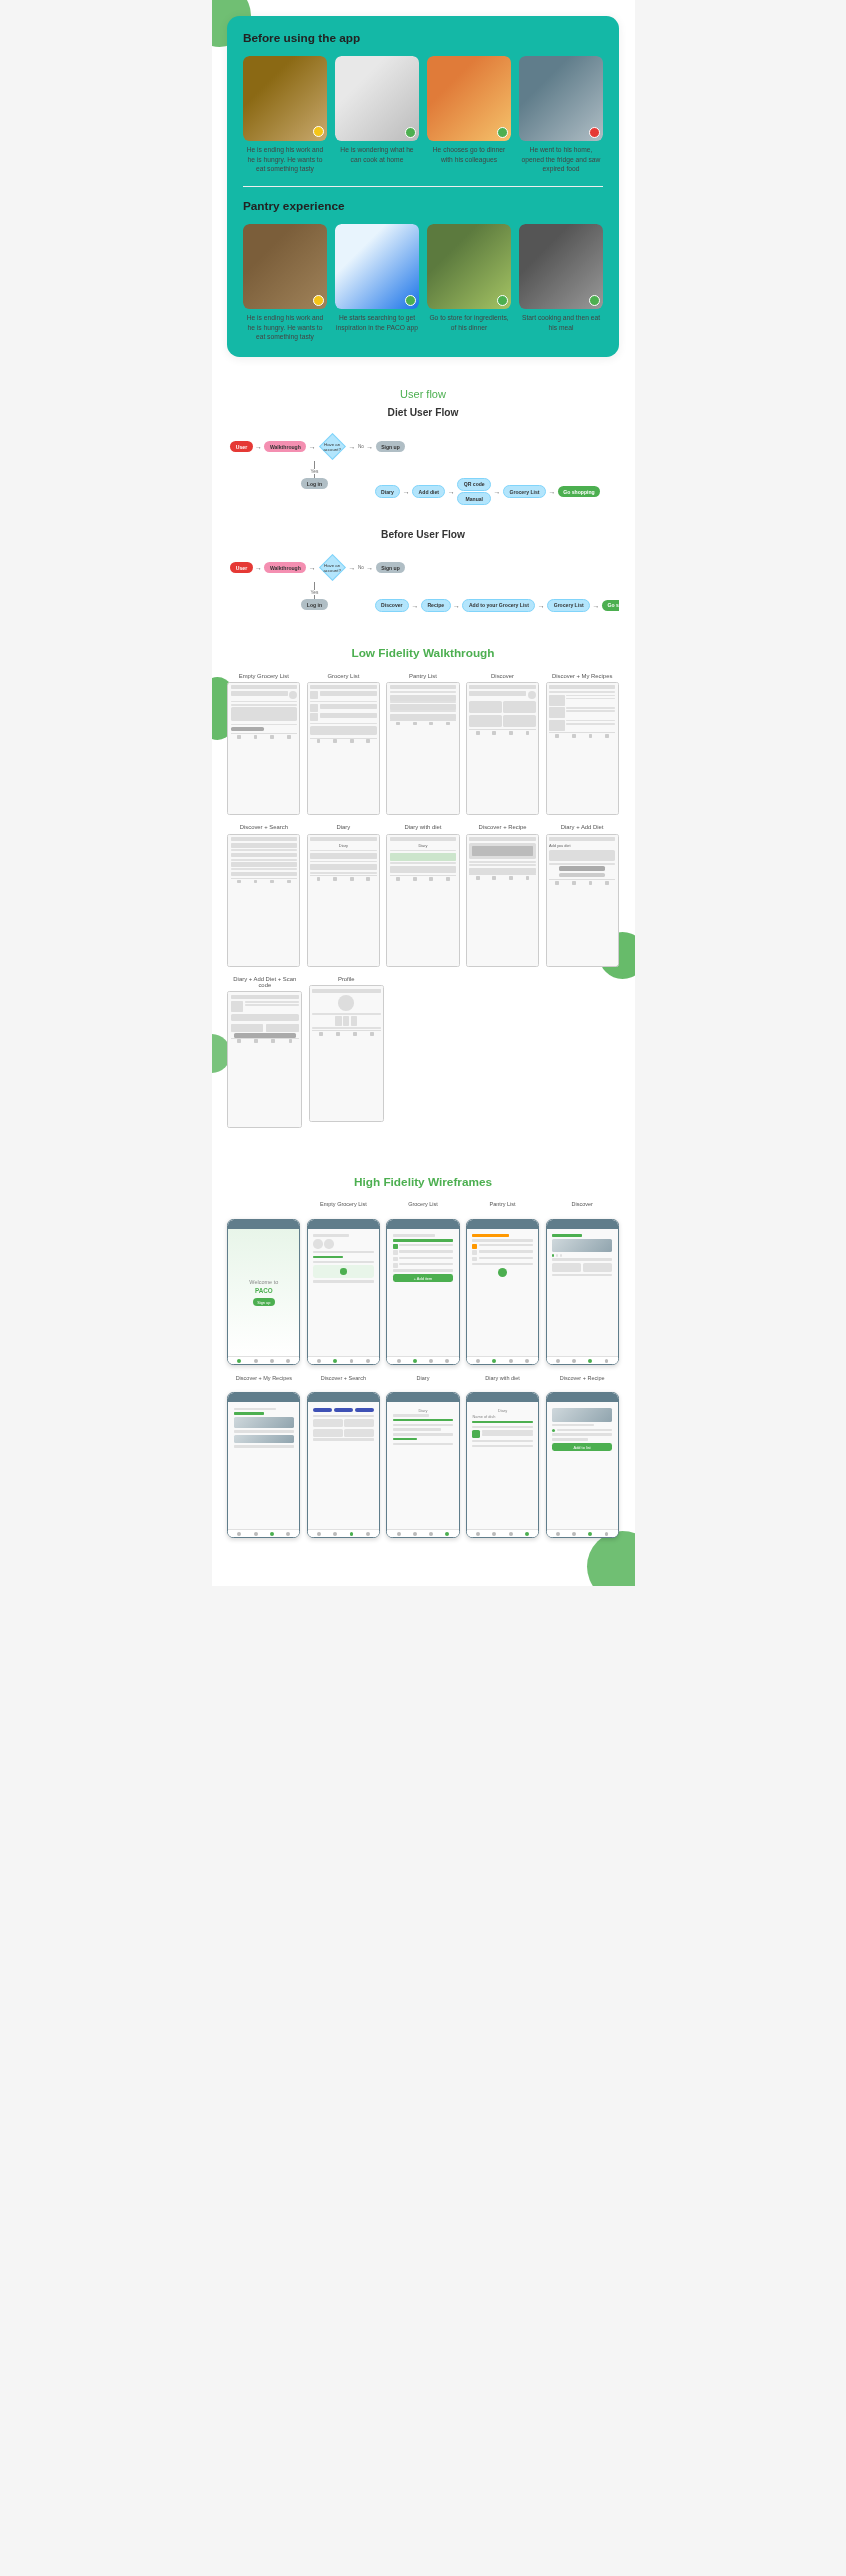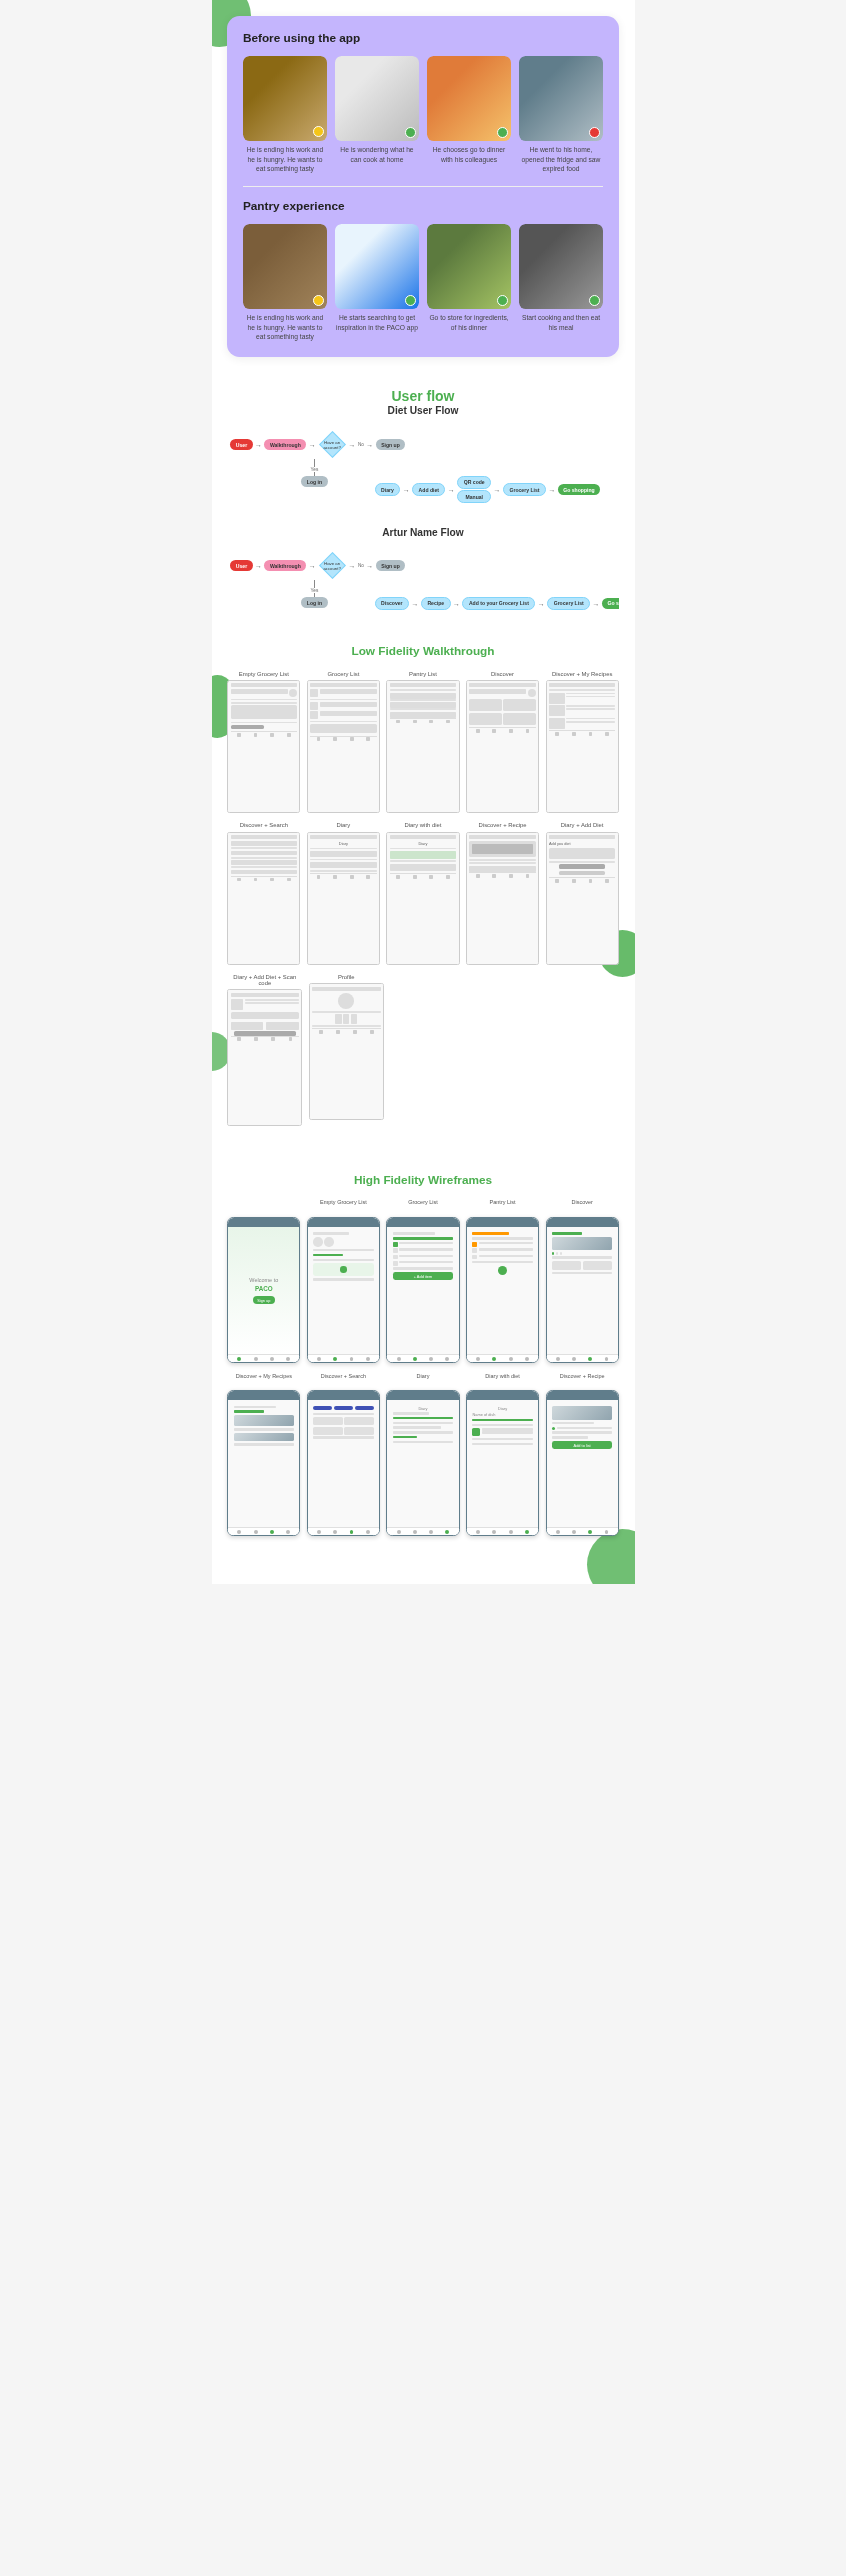--- a/index.html
+++ b/index.html
@@ -10,21 +10,21 @@
       width: 423px;
       margin: 0 auto;
     }
     .main-container {
       background: #fff;
       padding: 0 0 31px 0;
     }
 
     
     .experience-section {
-      background: #c4b5fd;
+      background: #14b8a6;
       border-radius: 12.5px;
       margin: 15.7px 15.7px;
       padding: 15.7px;
       box-shadow: 0 1.6px 9.4px rgba(0,0,0,0.07);
     }
     .section-heading {
       font-size: 11.8px;
       font-weight: 700;
       margin-bottom: 11px;
       color: #222;
@@ -86,24 +86,24 @@
     .photo-phone-app { background: linear-gradient(135deg, #e8f4fd 30%, #1a73e8 100%); }
     .photo-market { background: linear-gradient(135deg, #5c7a3e 30%, #a5c464 100%); }
     .photo-cooking { background: linear-gradient(135deg, #555 30%, #999 100%); }
 
     
     .userflow-section {
       padding: 15.7px 15.7px 7.8px;
       text-align: center;
     }
     .userflow-title {
-      font-size: 14px;
-      font-weight: 700;
+      font-size: 11px;
+      font-weight: 400;
       color: #4caf50;
-      margin-bottom: 1px;
+      margin-bottom: 7px;
     }
     .userflow-subtitle {
       font-size: 10.2px;
       font-weight: 600;
       color: #333;
       margin-bottom: 11px;
     }
 
     
     .lf-section {
@@ -477,21 +477,21 @@
               </div>
               <span class="arr">→</span>
               <span class="fn fn-blue">Grocery List</span>
               <span class="arr">→</span>
               <span class="fn fn-green">Go shopping</span>
             </div>
           </div>
         </div>
       </div>
 
-      <div class="userflow-subtitle" style="margin-top: 12.5px;">Artur Name Flow</div>
+      <div class="userflow-subtitle" style="margin-top: 12.5px;">Before User Flow</div>
 
       <div class="flow-full-diagram">
         <div class="flow-main-row">
           <span class="fn fn-red">User</span>
           <span class="arr">→</span>
           <span class="fn fn-pink">Walkthrough</span>
           <span class="arr">→</span>
           <div class="fn-diamond-wrap">
             <div class="fn-diamond"></div>
             <span class="fn-diamond-label">Have an account?</span>

